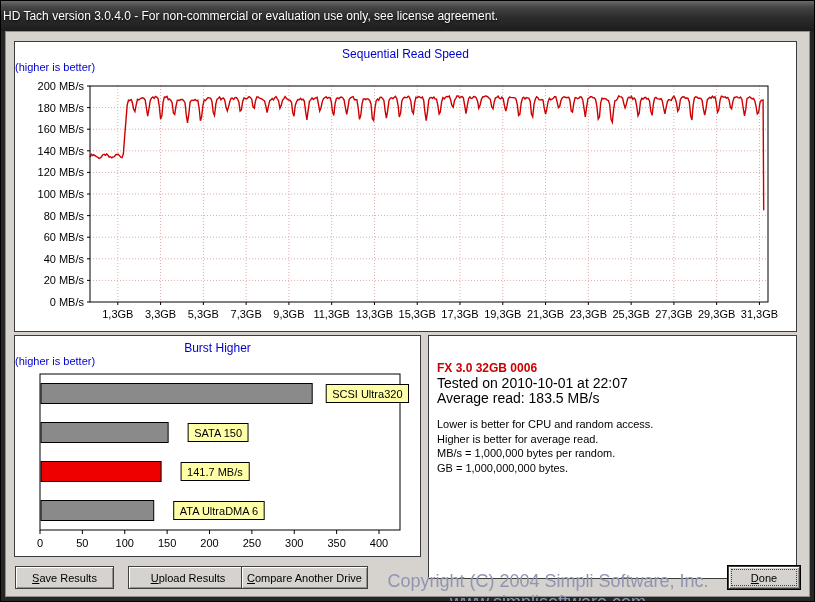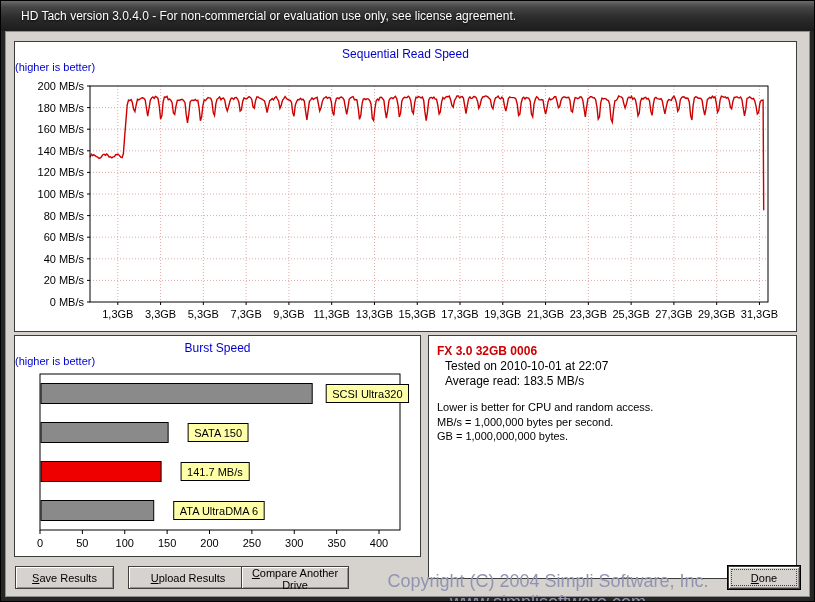--- a/index.html
+++ b/index.html
@@ -6,55 +6,55 @@
   *{box-sizing:border-box;}
   .window{
     position:relative;width:815px;height:602px;
     background:#262626;border:1px solid #000;
     font-family:"Liberation Sans",sans-serif;
     overflow:hidden;
   }
   .titlebar{
     position:absolute;top:0;left:0;right:0;height:30px;
     background:linear-gradient(180deg,#6b6b6b 0%,#454545 20%,#2c2c2c 55%,#1c1c1c 100%);
-    color:#fff;font-size:12px;line-height:30px;padding-left:20px;
+    color:#fff;font-size:12px;line-height:30px;padding-left:2px;
     text-shadow:0 1px 2px rgba(0,0,0,.9);
     white-space:nowrap;overflow:hidden;
   }
   .content{
     position:absolute;top:30px;left:4px;right:4px;bottom:4px;
     background:#d6d3ce;border:1px solid #8f8f8f;
   }
   .panel{
     position:absolute;background:#ffffff;border:1px solid #3c3c3c;
   }
   #seq-panel{left:8px;top:9px;width:783px;height:291px;}
   #burst-panel{left:8px;top:303px;width:407px;height:222px;}
-  #info-panel{left:422px;top:303px;width:369px;height:244px;padding:7px 8px;}
+  #info-panel{left:422px;top:303px;width:369px;height:244px;padding:24px 8px;}
   .chart-title{color:#0000cc;font-size:12px;text-align:center;margin-top:5px;line-height:14px;}
   .chart-sub{color:#0000cc;font-size:11px;line-height:13px;}
   svg text{font-family:"Liberation Sans",sans-serif;}
   #seq-svg{position:absolute;left:1px;top:36px;}
   #burst-svg{position:absolute;left:1px;top:34px;}
   .info-drive{color:#cc0000;font-weight:bold;font-size:12px;line-height:16px;}
-  .info-line{font-size:12px;line-height:14.5px;color:#000;margin-left:8px;}
+  .info-line{font-size:14px;line-height:14.5px;color:#000;}
   .info-note{font-size:11px;line-height:14.5px;color:#000;}
   .info-gap{height:12px;}
   .btn{
     position:absolute;height:23px;background:#d6d3ce;
     border:1px solid #404040;
     box-shadow:inset 1px 1px 0 #ffffff, inset -1px -1px 0 #929292;
     font-family:"Liberation Sans",sans-serif;font-size:11px;color:#000;
     cursor:pointer;padding:0;
   }
   .btn span{display:block;width:100%;text-align:center;}
   .btn span::first-letter{text-decoration:underline;}
   #save-btn{left:9px;top:534px;width:99px;}
   #upload-btn{left:122px;top:534px;width:120px;}
-  #compare-btn{left:235px;top:534px;width:108px;}
+  #compare-btn{left:235px;top:534px;width:127px;}
   #done-btn{
     left:722px;top:534px;width:72px;
     box-shadow:inset 1px 1px 0 #ffffff, inset -1px -1px 0 #929292, 0 0 0 1px #000;
     outline:1px dotted #404040;outline-offset:-4px;
   }
   .copyright{
     position:absolute;left:376px;top:539px;width:332px;
     color:#9094b2;font-size:18px;text-align:center;
   }
 </style>
@@ -149,21 +149,21 @@
           <text x="615.1167192429023" y="240" text-anchor="middle" font-size="11" fill="#000">25,3GB</text>
           <text x="657.8927444794954" y="240" text-anchor="middle" font-size="11" fill="#000">27,3GB</text>
           <text x="700.6687697160884" y="240" text-anchor="middle" font-size="11" fill="#000">29,3GB</text>
           <text x="743.4447949526815" y="240" text-anchor="middle" font-size="11" fill="#000">31,3GB</text>
           <polyline points="74.0,79.3 75.3,76.3 76.6,77.6 77.8,76.6 79.1,77.7 80.4,78.6 81.7,79.1 83.0,80.5 84.3,79.9 85.5,78.7 86.8,76.7 88.1,76.2 89.4,77.3 90.7,75.9 92.0,77.2 93.2,79.1 94.5,78.7 95.8,79.9 97.1,78.9 98.4,78.6 99.7,76.7 100.9,76.5 102.2,76.3 103.5,77.6 104.8,79.2 106.1,79.7 107.4,75.5 108.6,59.3 109.9,43.1 111.2,26.9 112.5,22.2 113.8,22.5 115.1,21.6 116.3,24.3 117.6,31.1 118.9,33.7 120.2,26.9 121.5,21.3 122.8,21.9 124.0,21.0 125.3,20.2 126.6,19.8 127.9,20.4 129.2,22.0 130.5,30.5 131.7,38.1 133.0,30.5 134.3,22.3 135.6,20.0 136.9,19.0 138.2,20.4 139.4,18.4 140.7,19.1 142.0,20.4 143.3,28.4 144.6,41.1 145.9,37.5 147.1,24.1 148.4,19.0 149.7,19.2 151.0,18.4 152.3,21.7 153.6,21.1 154.8,22.1 156.1,24.7 157.4,35.0 158.7,36.4 160.0,28.1 161.3,22.4 162.5,22.3 163.8,22.2 165.1,21.4 166.4,21.5 167.7,22.6 169.0,24.7 170.2,36.4 171.5,44.9 172.8,36.1 174.1,24.1 175.4,22.3 176.7,22.2 177.9,22.5 179.2,21.5 180.5,22.8 181.8,22.3 183.1,29.8 184.4,42.7 185.6,39.0 186.9,27.6 188.2,21.9 189.5,22.6 190.8,20.9 192.1,19.5 193.3,19.9 194.6,20.2 195.9,23.2 197.2,34.4 198.5,37.5 199.8,26.2 201.0,21.3 202.3,20.2 203.6,19.0 204.9,21.8 206.2,20.4 207.5,20.1 208.7,21.9 210.0,29.0 211.3,32.9 212.6,28.6 213.9,23.3 215.2,20.2 216.4,20.1 217.7,21.4 219.0,19.6 220.3,19.5 221.6,21.1 222.9,24.3 224.1,33.1 225.4,31.9 226.7,23.4 228.0,20.0 229.3,20.5 230.6,20.9 231.8,19.7 233.1,18.6 234.4,19.4 235.7,21.2 237.0,28.7 238.3,30.2 239.5,22.8 240.8,19.0 242.1,19.0 243.4,20.1 244.7,20.3 246.0,21.2 247.2,22.0 248.5,22.9 249.8,27.9 251.1,34.7 252.4,28.3 253.7,22.7 254.9,21.9 256.2,20.5 257.5,21.8 258.8,19.7 260.1,18.6 261.4,21.0 262.6,22.9 263.9,30.3 265.2,27.4 266.5,22.4 267.8,20.6 269.1,18.5 270.3,20.4 271.6,21.5 272.9,22.0 274.2,22.3 275.5,24.5 276.8,34.9 278.0,38.2 279.3,27.2 280.6,23.5 281.9,21.5 283.2,21.7 284.5,20.3 285.7,21.8 287.0,21.1 288.3,23.1 289.6,33.3 290.9,41.9 292.2,32.2 293.4,23.3 294.7,21.9 296.0,19.9 297.3,21.5 298.6,20.4 299.9,19.8 301.1,19.3 302.4,25.8 303.7,33.0 305.0,29.7 306.3,23.6 307.6,20.4 308.8,19.7 310.1,18.7 311.4,20.4 312.7,19.5 314.0,19.6 315.3,23.7 316.5,33.7 317.8,37.4 319.1,25.7 320.4,20.5 321.7,19.9 323.0,20.8 324.2,19.4 325.5,19.0 326.8,20.0 328.1,22.1 329.4,29.6 330.7,36.3 331.9,29.8 333.2,21.4 334.5,19.8 335.8,19.1 337.1,18.6 338.4,21.7 339.6,21.5 340.9,21.9 342.2,30.0 343.5,41.3 344.8,37.3 346.1,25.6 347.3,21.0 348.6,20.8 349.9,21.6 351.2,20.7 352.5,21.1 353.8,22.7 355.0,25.9 356.3,40.4 357.6,42.4 358.9,30.5 360.2,22.7 361.5,21.0 362.7,22.3 364.0,19.4 365.3,19.2 366.6,20.5 367.9,22.4 369.2,33.1 370.4,40.1 371.7,32.4 373.0,22.4 374.3,20.4 375.6,19.7 376.9,20.6 378.1,19.5 379.4,18.3 380.7,20.5 382.0,26.8 383.3,39.0 384.6,35.1 385.8,23.3 387.1,20.5 388.4,19.3 389.7,19.5 391.0,19.6 392.3,18.2 393.5,19.3 394.8,23.1 396.1,33.2 397.4,35.6 398.7,24.6 400.0,19.2 401.2,19.6 402.5,18.6 403.8,19.2 405.1,19.9 406.4,19.1 407.7,22.5 408.9,33.9 410.2,42.6 411.5,33.6 412.8,21.9 414.1,19.6 415.4,19.4 416.6,20.3 417.9,19.0 419.2,21.1 420.5,21.1 421.8,27.2 423.1,36.0 424.3,33.9 425.6,24.1 426.9,19.6 428.2,20.9 429.5,19.2 430.8,18.6 432.0,18.8 433.3,18.0 434.6,21.8 435.9,27.5 437.2,29.3 438.5,22.6 439.7,20.5 441.0,18.0 442.3,17.9 443.6,19.8 444.9,18.9 446.2,18.5 447.4,20.1 448.7,27.6 450.0,35.6 451.3,27.6 452.6,20.7 453.9,18.9 455.1,20.4 456.4,20.2 457.7,18.6 459.0,18.7 460.3,19.8 461.6,23.5 462.8,30.2 464.1,27.0 465.4,21.3 466.7,18.9 468.0,18.8 469.3,17.9 470.5,18.1 471.8,18.9 473.1,20.2 474.4,21.5 475.7,28.8 477.0,30.9 478.2,24.1 479.5,19.8 480.8,19.3 482.1,18.1 483.4,20.3 484.6,20.9 485.9,19.1 487.2,20.7 488.5,27.9 489.8,33.2 491.1,27.4 492.3,20.9 493.6,19.1 494.9,19.4 496.2,19.6 497.5,19.6 498.8,19.9 500.0,21.0 501.3,26.7 502.6,37.4 503.9,36.1 505.2,25.0 506.5,20.2 507.7,19.2 509.0,21.0 510.3,19.5 511.6,19.9 512.9,20.4 514.2,23.1 515.4,35.8 516.7,38.8 518.0,26.3 519.3,21.3 520.6,18.7 521.9,19.7 523.1,21.8 524.4,21.9 525.7,21.5 527.0,22.1 528.3,30.3 529.6,36.0 530.8,30.8 532.1,23.6 533.4,20.4 534.7,21.8 536.0,21.2 537.3,20.2 538.5,18.8 539.8,18.8 541.1,23.9 542.4,29.6 543.7,28.5 545.0,22.5 546.2,19.9 547.5,19.0 548.8,19.0 550.1,19.7 551.4,19.5 552.7,19.3 553.9,22.2 555.2,32.9 556.5,34.1 557.8,25.3 559.1,19.6 560.4,19.8 561.6,20.7 562.9,20.1 564.2,18.8 565.5,19.1 566.8,22.2 568.1,30.8 569.3,39.0 570.6,29.4 571.9,20.6 573.2,19.9 574.5,18.8 575.8,18.7 577.0,19.9 578.3,19.8 579.6,21.7 580.9,28.6 582.2,41.1 583.5,38.9 584.7,24.8 586.0,20.1 587.3,21.0 588.6,20.4 589.9,20.9 591.2,22.1 592.4,22.6 593.7,26.6 595.0,41.2 596.3,44.2 597.6,31.6 598.9,22.7 600.1,22.4 601.4,20.9 602.7,18.0 604.0,18.6 605.3,18.9 606.6,20.2 607.8,25.6 609.1,30.0 610.4,26.1 611.7,20.3 613.0,19.2 614.3,19.9 615.5,18.4 616.8,21.3 618.1,20.0 619.4,21.6 620.7,28.2 622.0,37.8 623.2,35.3 624.5,23.4 625.8,20.3 627.1,21.1 628.4,19.7 629.7,19.4 630.9,21.1 632.2,20.4 633.5,22.9 634.8,33.2 636.1,37.3 637.4,25.9 638.6,20.2 639.9,19.4 641.2,20.6 642.5,20.9 643.8,21.2 645.1,20.6 646.3,23.0 647.6,29.9 648.9,35.8 650.2,29.1 651.5,23.4 652.8,21.5 654.0,21.9 655.3,22.3 656.6,19.6 657.9,18.2 659.2,20.6 660.5,25.1 661.7,33.2 663.0,31.0 664.3,21.9 665.6,19.4 666.9,18.7 668.2,19.0 669.4,20.2 670.7,20.0 672.0,20.4 673.3,23.9 674.6,37.4 675.9,42.0 677.1,27.5 678.4,19.8 679.7,18.8 681.0,19.1 682.3,20.2 683.6,20.3 684.8,20.4 686.1,22.3 687.4,30.8 688.7,37.2 690.0,30.8 691.3,21.7 692.5,20.5 693.8,19.4 695.1,20.2 696.4,18.2 697.7,19.8 699.0,18.7 700.2,24.5 701.5,34.3 702.8,31.9 704.1,22.0 705.4,18.1 706.7,18.6 707.9,19.3 709.2,18.9 710.5,20.2 711.8,19.5 713.1,22.1 714.4,29.1 715.6,30.8 716.9,23.3 718.2,19.5 719.5,19.3 720.8,18.7 722.1,19.6 723.3,20.0 724.6,19.0 725.9,21.4 727.2,29.8 728.5,37.8 729.8,31.2 731.0,20.4 732.3,19.8 733.6,18.8 734.9,19.9 736.2,20.9 737.5,20.4 738.7,22.7 740.0,28.1 741.3,35.9 742.6,34.5 743.9,25.0 745.2,22.4 746.4,22.1 747.1,22.0 747.7,132.2" fill="none" stroke="#cc0000" stroke-width="1.4"></polyline>
           <rect x="74" y="8" width="678" height="216" fill="none" stroke="#000"></rect>
         </svg>
     </div>
 
     <div class="panel" id="burst-panel">
-      <div class="chart-title">Burst Speed</div>
+      <div class="chart-title">Burst Higher</div>
       <div class="chart-sub">(higher is better)</div>
       <svg id="burst-svg" width="404" height="186">
           <rect x="25" y="13.5" width="271.2" height="20" fill="#8a8a8a" stroke="#000"></rect>
           <rect x="25" y="52.5" width="127.125" height="20" fill="#8a8a8a" stroke="#000"></rect>
           <rect x="25" y="91.5" width="120.09075" height="20" fill="#ee0000" stroke="#000"></rect>
           <rect x="25" y="130.5" width="112.7175" height="20" fill="#8a8a8a" stroke="#000"></rect>
           <rect x="24" y="4" width="360" height="156" fill="none" stroke="#000"></rect>
           <line x1="24" y1="160" x2="24" y2="164" stroke="#000"></line>
           <text x="24" y="177" text-anchor="middle" font-size="11" fill="#000">0</text>
           <line x1="66.375" y1="160" x2="66.375" y2="164" stroke="#000"></line>
@@ -192,21 +192,22 @@
           <text x="163.7175" y="144.5" font-size="11" fill="#000">ATA UltraDMA 6</text>
         </svg>
     </div>
 
     <div class="panel" id="info-panel">
       <div class="info-drive">FX 3.0 32GB 0006</div>
       <div class="info-line">Tested on 2010-10-01 at 22:07</div>
       <div class="info-line">Average read: 183.5 MB/s</div>
       <div class="info-gap"></div>
       <div class="info-note">Lower is better for CPU and random access.</div>
-      <div class="info-note">MB/s = 1,000,000 bytes per second.</div>
+      <div class="info-note">Higher is better for average read.</div>
+      <div class="info-note">MB/s = 1,000,000 bytes per random.</div>
       <div class="info-note">GB = 1,000,000,000 bytes.</div>
     </div>
 
     <button class="btn" id="save-btn">
       <span>Save Results</span>
     </button>
     <button class="btn" id="upload-btn">
       <span>Upload Results</span>
     </button>
     <button class="btn" id="compare-btn">

